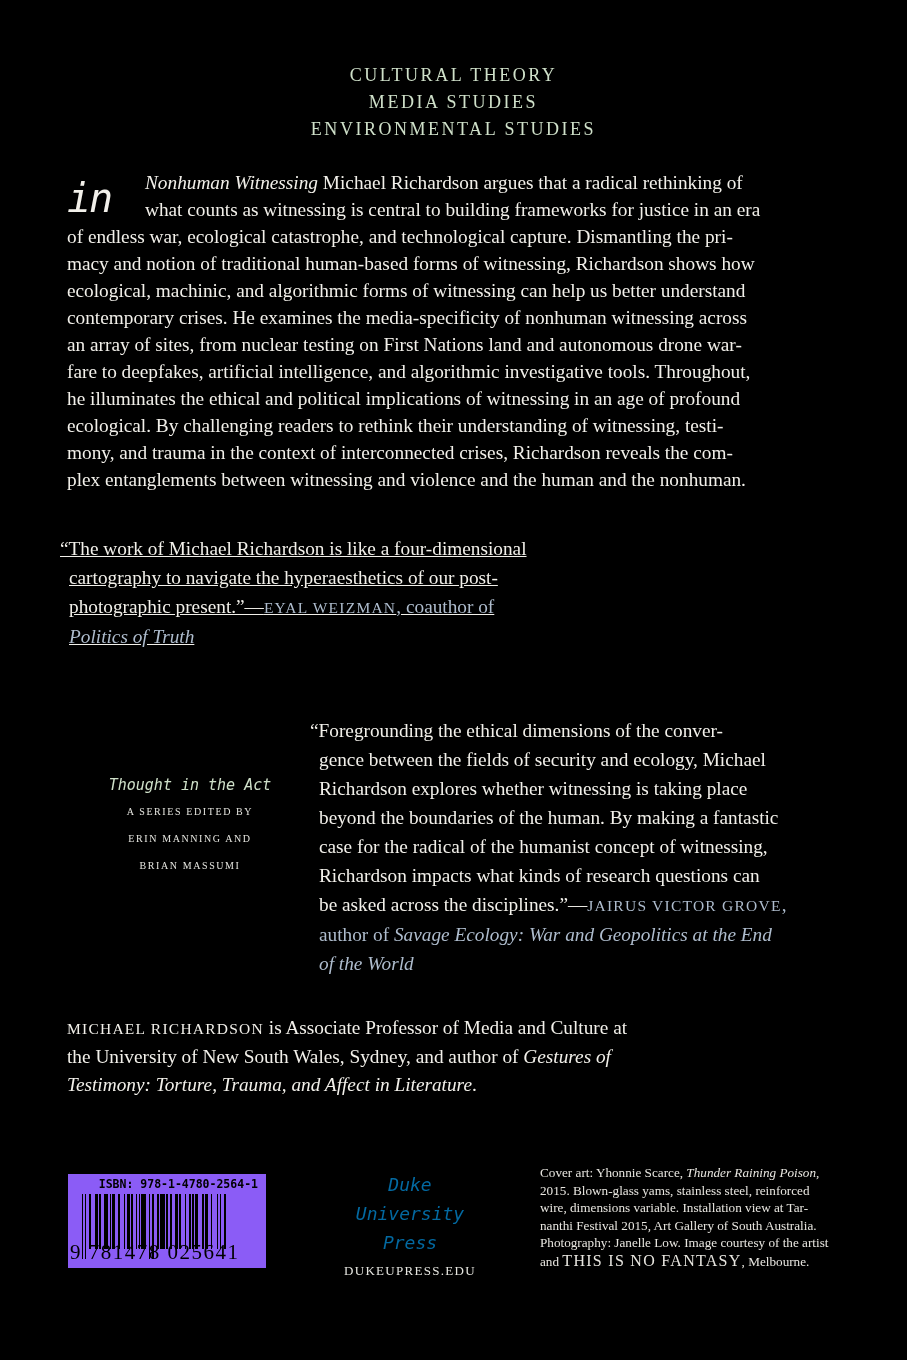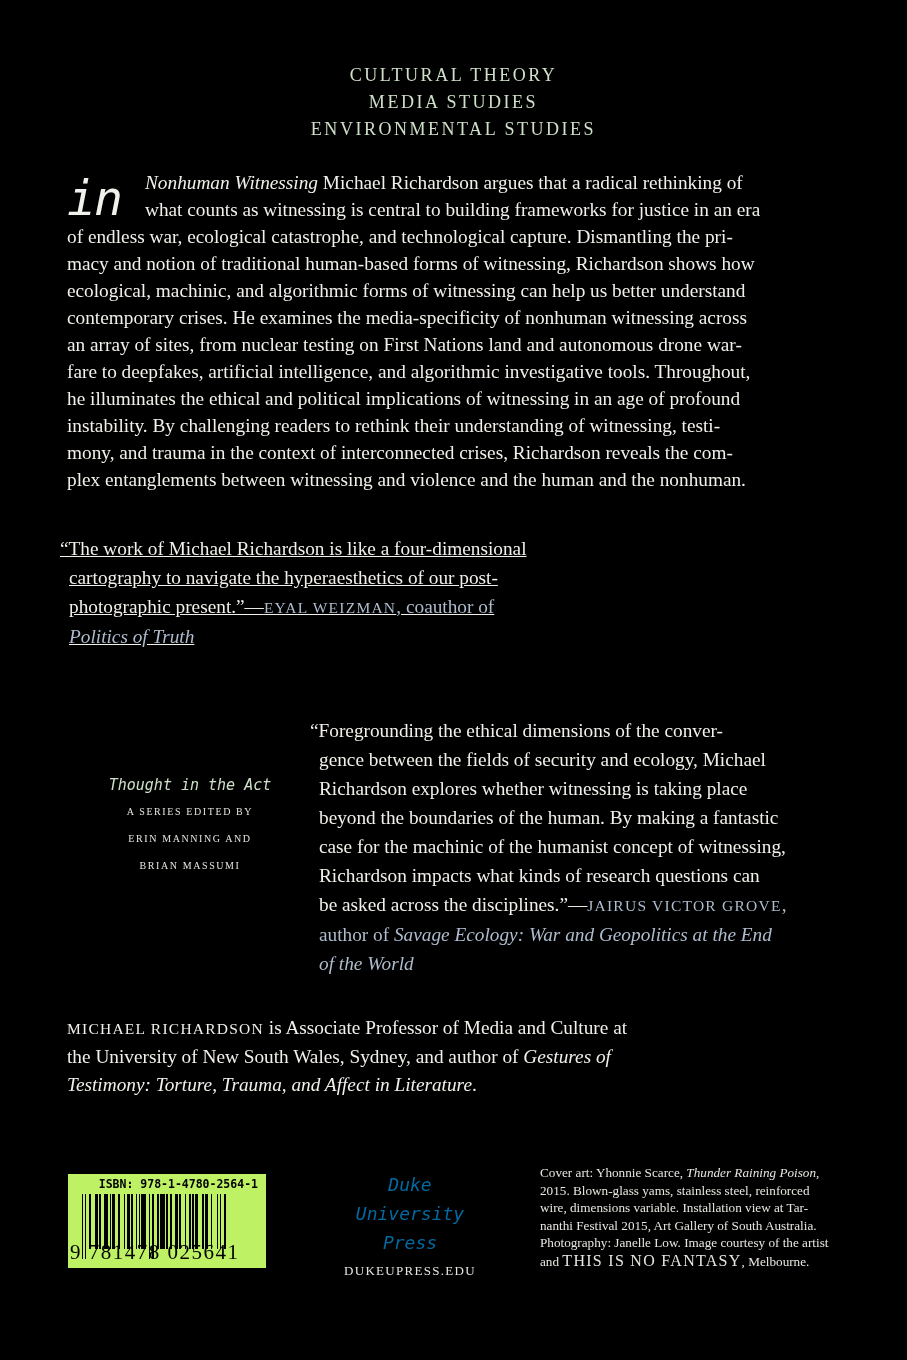--- a/index.html
+++ b/index.html
@@ -16,21 +16,21 @@
     color: #cfe0c9; font-size: 18px; letter-spacing: 0.14em; line-height: 27px;
     text-transform: uppercase;
   }
 
   
   .desc { left: 67px; top: 169px; width: 780px; font-size: 19.3px; line-height: 27px; }
   .desc .line { white-space: nowrap; display: block; }
   .desc .ind { padding-left: 78px; }
   .dropcap {
     position: absolute; left: 0; top: 4px;
-    font-family: "DejaVu Sans Mono", monospace; font-style: italic; font-size: 48px;
+    font-family: "DejaVu Sans Mono", monospace; font-style: italic; font-size: 40px;
     line-height: 50px; color: #f2f0ea; letter-spacing: -2px;
   }
 
   
   .blurb { font-size: 19.3px; line-height: 29px; }
   .blurb .line { display: block; white-space: nowrap; }
   .blurb .hang { padding-left: 9px; }
   .attr { color: #aebccd; }
   .attr-name { font-size: 15.5px; letter-spacing: 0.08em; text-transform: uppercase; }
   .it { font-style: italic; }
@@ -42,21 +42,21 @@
   .series { left: 70px; top: 772px; width: 240px; text-align: center; }
   .series-title { font-family: "DejaVu Sans Mono", monospace; font-style: italic; font-size: 15px; color: #cfe0c9; line-height: 26px; }
   .series .sl { font-size: 10px; letter-spacing: 0.16em; color: #e6e6e0; line-height: 27px; text-transform: uppercase; }
 
   
   .bio { left: 67px; top: 1014px; width: 790px; font-size: 19.3px; line-height: 28px; }
   .bio .line { display: block; white-space: nowrap; }
   .bio-name { font-size: 15.5px; letter-spacing: 0.08em; text-transform: uppercase; }
 
   
-  .barcode { left: 68px; top: 1174px; width: 198px; height: 94px; background: #bef264; }
+  .barcode { left: 68px; top: 1174px; width: 198px; height: 94px; background: #8b5cf6; }
   .isbn-label { position: absolute; left: 10px; top: 3px; width: 180px; text-align: right;
     font-family: "DejaVu Sans Mono", monospace; font-size: 11.5px; color: #000; font-weight: bold; }
   .bars { position: absolute; left: 14px; top: 20px; height: 55px; width: 175px; }
   .bars span { position: absolute; top: 0; height: 100%; background: #000; }
   .bars span.guard { height: 118%; }
   .bar-digits { position: absolute; left: 2px; top: 66px; width: 192px;
     font-family: Liberation Serif, serif; font-size: 21px; color: #000; letter-spacing: 1.5px; white-space: nowrap; }
 
   
   .publisher { left: 320px; top: 1170px; width: 180px; text-align: center; }
@@ -81,21 +81,21 @@
   <span class="dropcap">in</span>
   <span class="line ind"><span class="it">Nonhuman Witnessing</span><span> Michael Richardson argues that a radical rethinking of</span></span>
   <span class="line ind">what counts as witnessing is central to building frameworks for justice in an era</span>
   <span class="line">of endless war, ecological catastrophe, and technological capture. Dismantling the pri-</span>
   <span class="line">macy and notion of traditional human-based forms of witnessing, Richardson shows how</span>
   <span class="line">ecological, machinic, and algorithmic forms of witnessing can help us better understand</span>
   <span class="line">contemporary crises. He examines the media-specificity of nonhuman witnessing across</span>
   <span class="line">an array of sites, from nuclear testing on First Nations land and autonomous drone war-</span>
   <span class="line">fare to deepfakes, artificial intelligence, and algorithmic investigative tools. Throughout,</span>
   <span class="line">he illuminates the ethical and political implications of witnessing in an age of profound</span>
-  <span class="line">instability. By challenging readers to rethink their understanding of witnessing, testi-</span>
+  <span class="line">ecological. By challenging readers to rethink their understanding of witnessing, testi-</span>
   <span class="line">mony, and trauma in the context of interconnected crises, Richardson reveals the com-</span>
   <span class="line">plex entanglements between witnessing and violence and the human and the nonhuman.</span>
 </div>
 
 <div class="abs blurb blurb1">
   <span class="line">“The work of Michael Richardson is like a four-dimensional</span>
   <span class="line hang">cartography to navigate the hyperaesthetics of our post-</span>
   <span class="line hang"><span>photographic present.”—</span><span class="attr attr-name">Eyal Weizman</span><span class="attr">, coauthor of</span></span>
   <span class="line hang attr it">Politics of Truth</span>
 </div>
@@ -105,21 +105,21 @@
   <div class="sl">A Series Edited by</div>
   <div class="sl">Erin Manning and</div>
   <div class="sl">Brian Massumi</div>
 </div>
 
 <div class="abs blurb blurb2">
   <span class="line">“Foregrounding the ethical dimensions of the conver-</span>
   <span class="line hang">gence between the fields of security and ecology, Michael</span>
   <span class="line hang">Richardson explores whether witnessing is taking place</span>
   <span class="line hang">beyond the boundaries of the human. By making a fantastic</span>
-  <span class="line hang">case for the machinic of the humanist concept of witnessing,</span>
+  <span class="line hang">case for the radical of the humanist concept of witnessing,</span>
   <span class="line hang">Richardson impacts what kinds of research questions can</span>
   <span class="line hang"><span>be asked across the disciplines.”—</span><span class="attr attr-name">Jairus Victor Grove</span><span class="attr">,</span></span>
   <span class="line hang attr"><span>author of </span><span class="it">Savage Ecology: War and Geopolitics at the End</span></span>
   <span class="line hang attr it">of the World</span>
 </div>
 
 <div class="abs bio">
   <span class="line"><span class="bio-name">Michael Richardson</span><span> is Associate Professor of Media and Culture at</span></span>
   <span class="line"><span>the University of New South Wales, Sydney, and author of </span><span class="it">Gestures of</span></span>
   <span class="line"><span class="it">Testimony: Torture, Trauma, and Affect in Literature</span><span>.</span></span>

